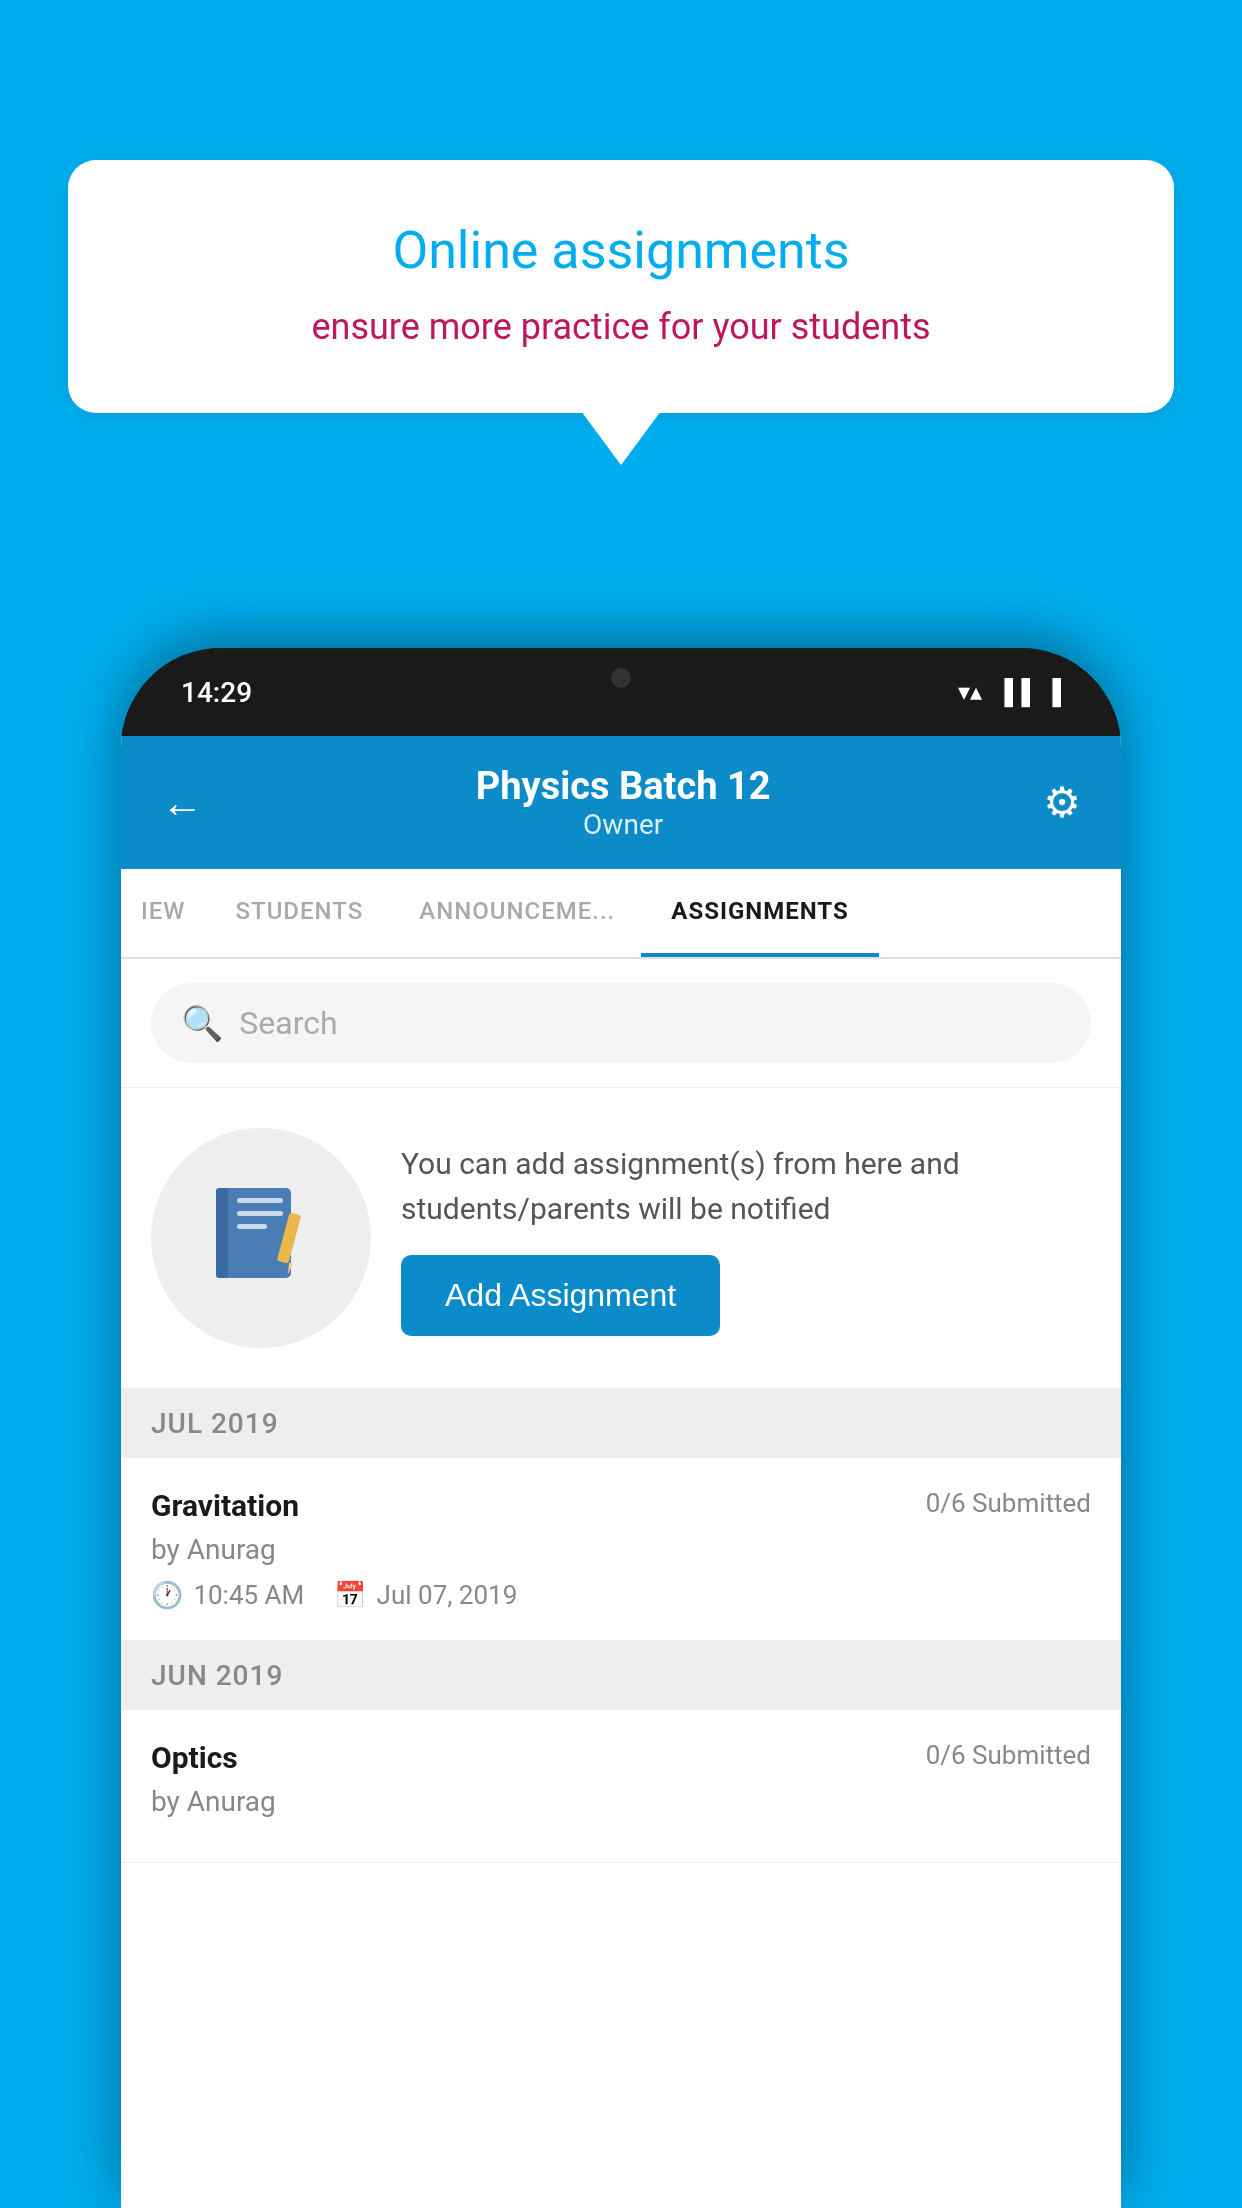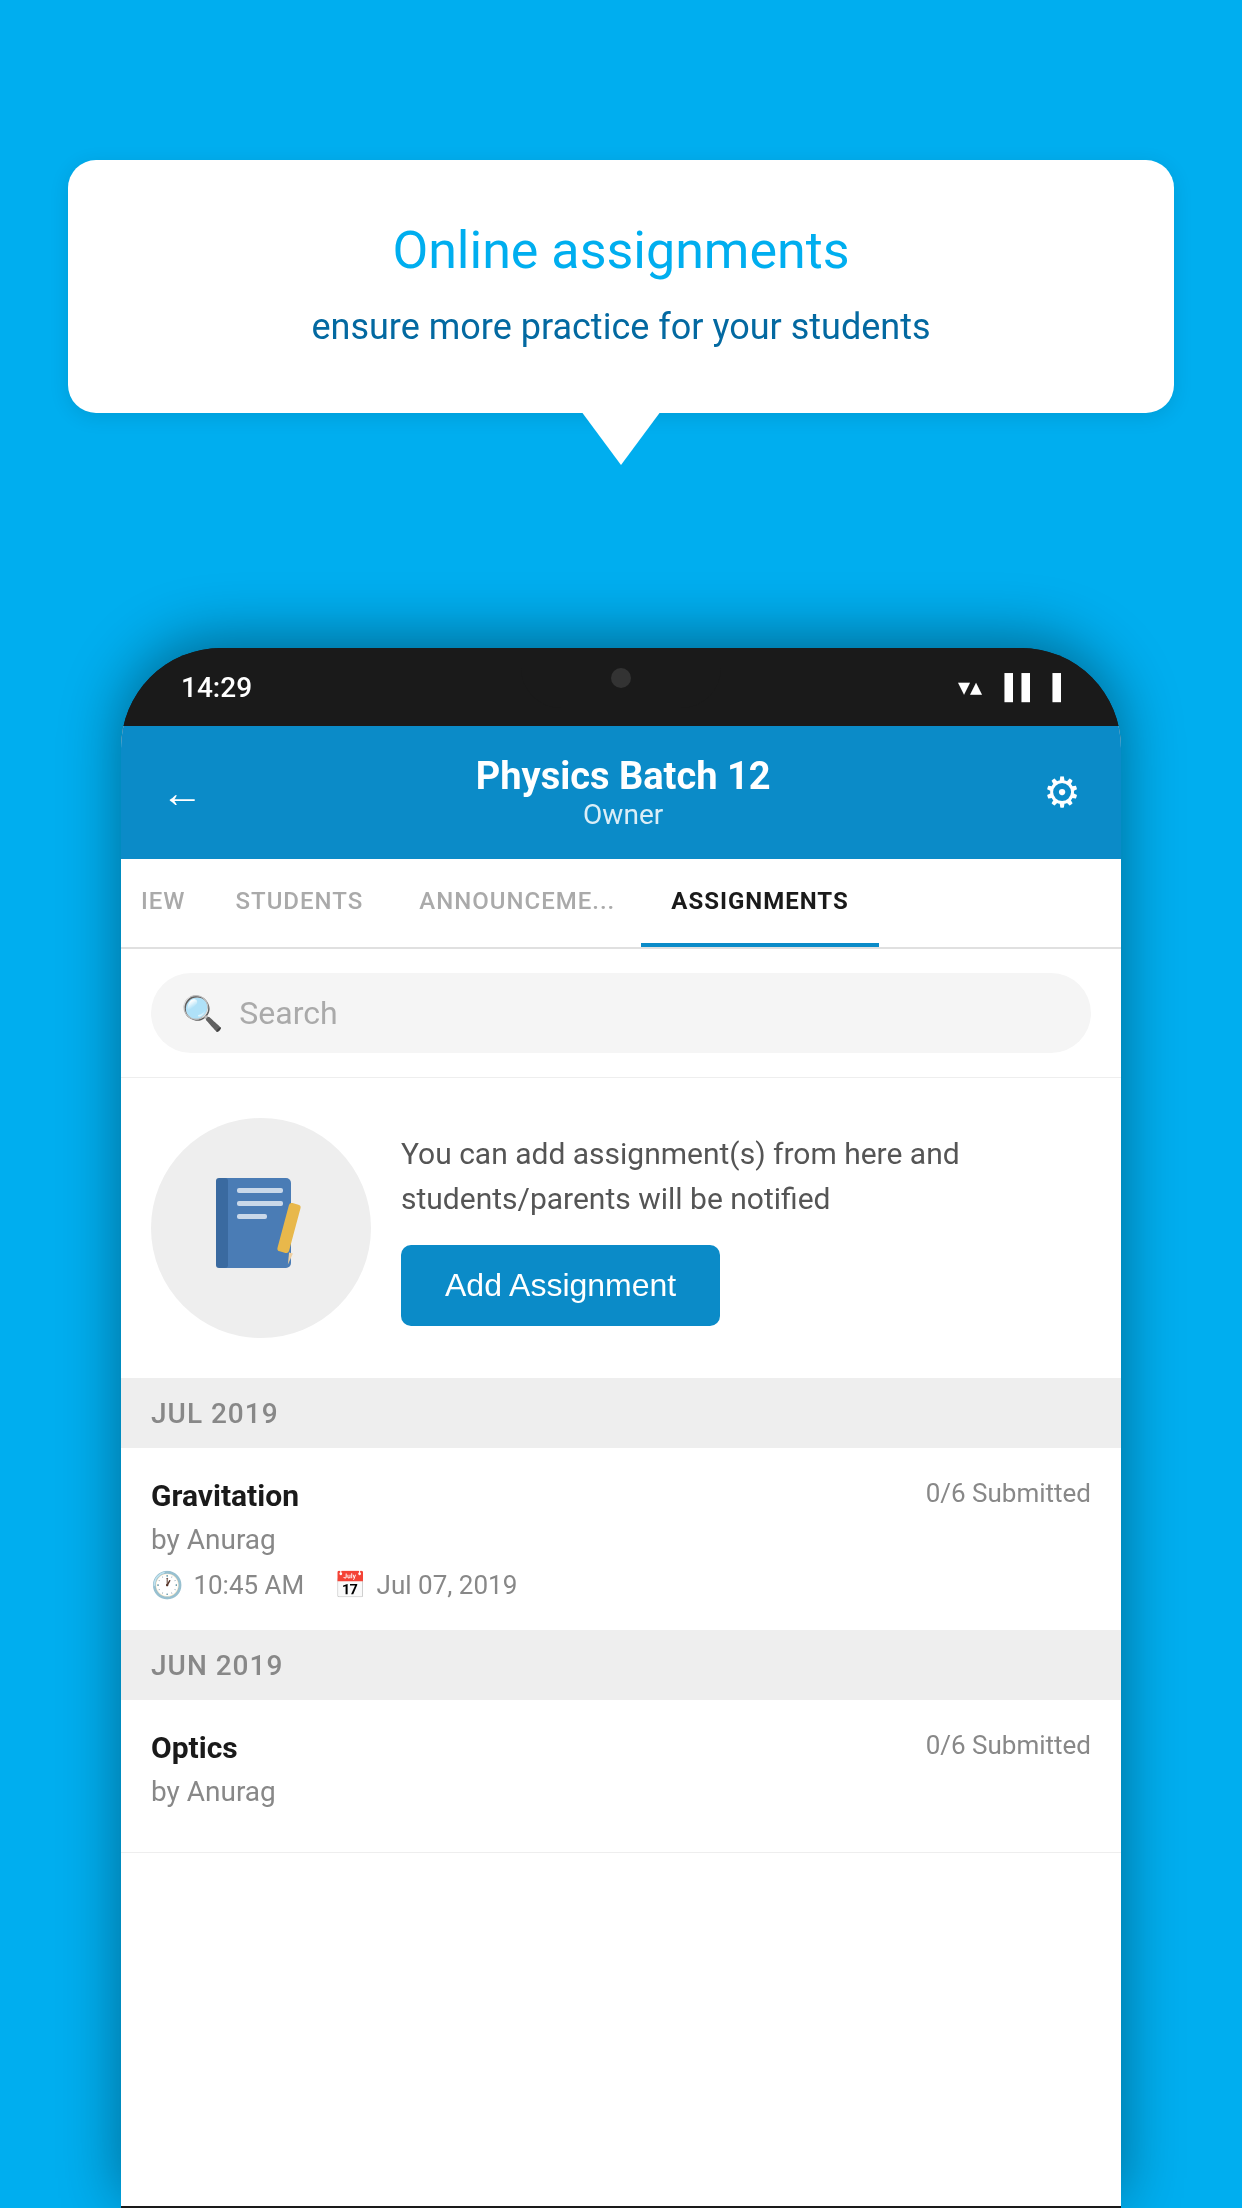--- a/index.html
+++ b/index.html
@@ -41,42 +41,42 @@
     }
     .bubble-title {
       font-size: 52px;
       color: #00AEEF;
       font-weight: 400;
       line-height: 1.2;
       margin-bottom: 24px;
     }
     .bubble-subtitle {
       font-size: 36px;
-      color: #0369a1;
+      color: #be185d;
       font-weight: 400;
     }
 
     
     .phone-frame {
       position: absolute;
       bottom: 0;
       left: 50%;
       transform: translateX(-50%);
       width: 1000px;
       height: 1560px;
       background: #1a1a1a;
       border-radius: 100px 100px 0 0;
       overflow: hidden;
       box-shadow: 0 -10px 60px rgba(0,0,0,0.4);
     }
 
     
     .phone-top-bar {
       background: #1a1a1a;
-      height: 78px;
+      height: 88px;
       display: flex;
       align-items: center;
       justify-content: space-between;
       padding: 0 60px;
       position: relative;
     }
     .status-time {
       color: white;
       font-size: 28px;
       font-weight: 500;

